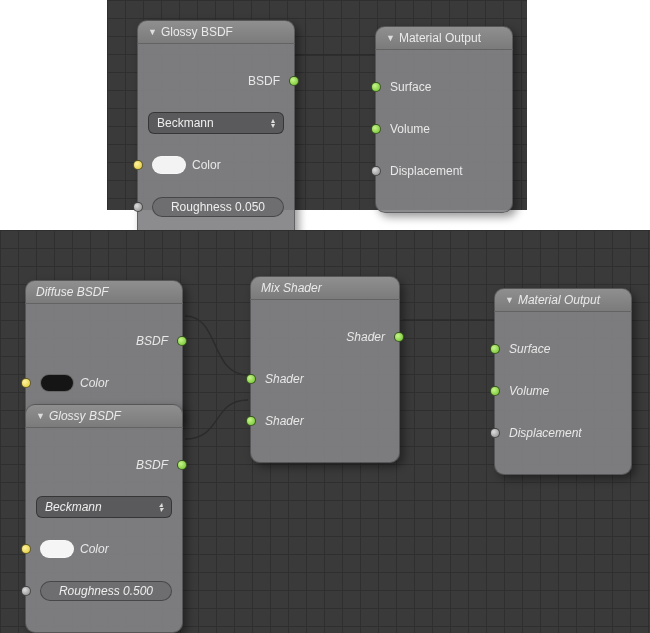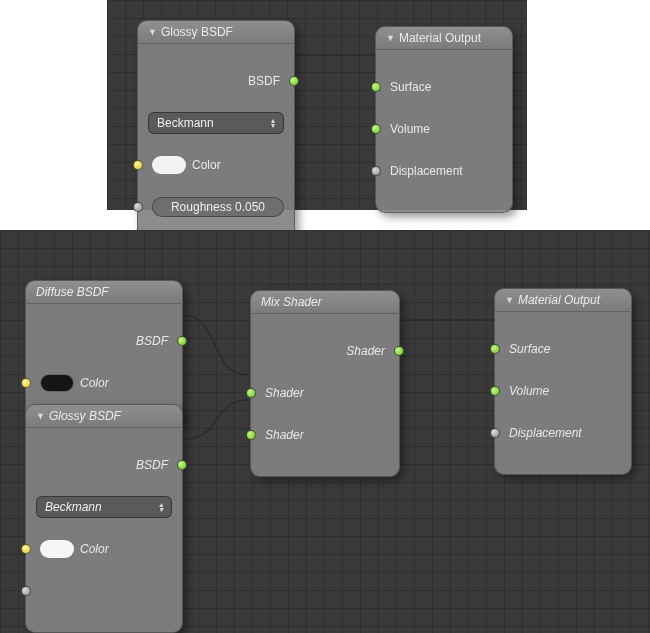--- a/index.html
+++ b/index.html
@@ -214,25 +214,26 @@
             <span>▾</span>
           </span>
       </div>
       <div class="row in">
         <span class="socket left sock-yellow"></span>
         <span class="swatch" style="background:#f5f5f5"></span>
         <span>Color</span>
       </div>
       <div class="row in">
         <span class="socket left sock-gray"></span>
-      </div>
-    </div>
-  </div>
-
-  <div class="node" style="left:250px; top:60px; width:150px;text-align:right;">
+        <span class="pill">Roughness 0.500</span>
+      </div>
+    </div>
+  </div>
+
+  <div class="node" style="left:250px; top:46px; width:150px;text-align:right;">
     <div class="node-header">
       <span>Mix Shader</span>
     </div>
     <div class="node-body">
       <div class="row out">
         <span>Shader</span>
         <span class="socket right sock-green"></span>
       </div>
       <div class="row in">
         <span class="socket left sock-green"></span>

